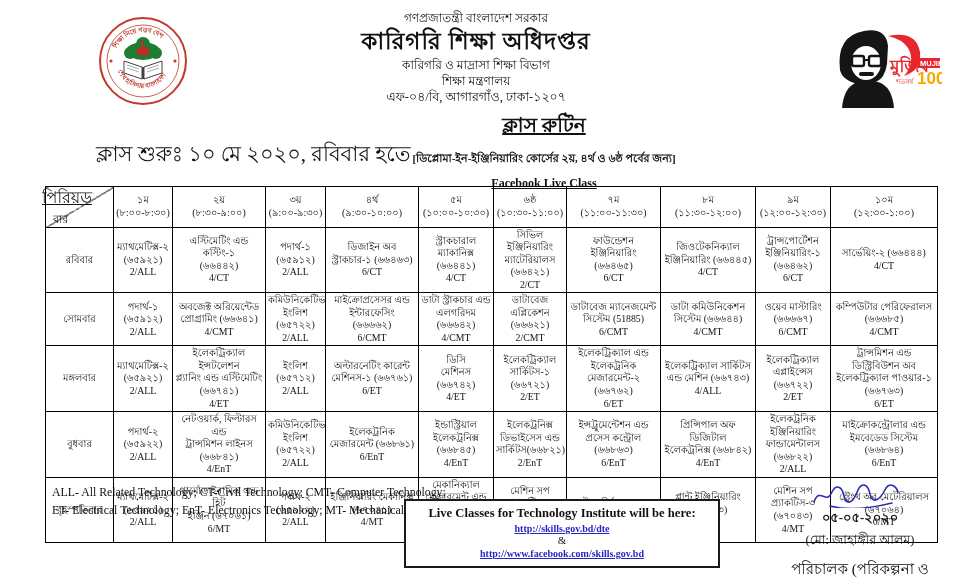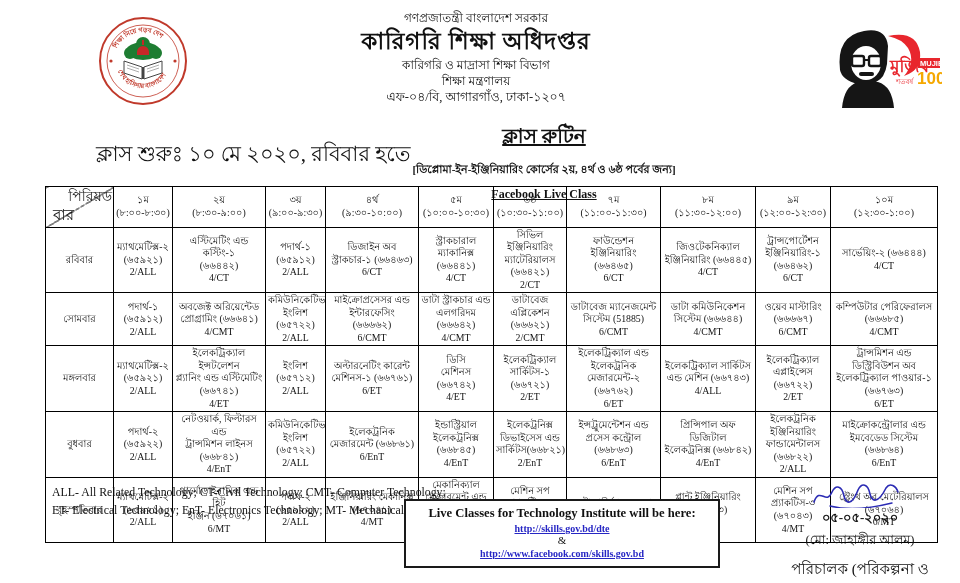--- a/index.html
+++ b/index.html
@@ -11,34 +11,34 @@
   }
   
   .hdr-text { position:absolute; left:0; top:10px; width:952px; text-align:center; }
   .h-small { font-size:12px; line-height:16px; }
   .h-org   { font-size:23px; font-weight:bold; line-height:28px; margin:2px 0 1px; letter-spacing:1px; }
   .h-addr  { font-size:12.5px; line-height:16px; }
   .logo-left  { position:absolute; left:98px;  top:16px; }
   .logo-right { position:absolute; left:830px; top:22px; }
   
   .start-date { position:absolute; left:96px; top:138px; font-size:21px; font-weight:normal; }
-  .routine-block { position:absolute; left:338px; top:110px; width:412px; text-align:center;margin-top:11px; }
+  .routine-block { position:absolute; left:338px; top:110px; width:412px; text-align:center; }
   .routine-title { font-size:20px; font-weight:bold; text-decoration:underline; display:inline-block; }
   .subtitle { font-size:11px; margin-top:7px; font-weight:600; }
   .fb-live  { font-size:12px; font-weight:bold; text-decoration:underline; margin-top:7px; display:inline-block; }
   
   table.routine { position:absolute; left:45px; top:186px; width:892px; border-collapse:collapse; table-layout:fixed; }
   table.routine td { border:1px solid #000; text-align:center; vertical-align:middle;
                      font-size:9.8px; line-height:1.28; padding:1px 2px; white-space:pre-line; }
   td.day  { font-size:11.5px; white-space:normal; }
   td.phdr { font-size:10.5px; }
   td.corner { position:relative; white-space:normal;
     background:linear-gradient(to bottom right, transparent 49.4%, #000 49.4%, #000 50.6%, transparent 50.6%); }
-  .corner-top    { position:absolute; top:1px;  right:1px; font-size:14px; }
-  .corner-bottom { position:absolute; bottom:1px; left:7px; font-size:15px;text-align:center; }
+  .corner-top    { position:absolute; top:1px;  right:21px; font-size:16px;text-decoration:underline; }
+  .corner-bottom { position:absolute; bottom:1px; left:7px; font-size:11px;text-align:center; }
   
   .legend { position:absolute; left:52px; top:484px; font-size:11.8px; line-height:1.5;
             font-family:"Liberation Serif", serif; }
   .live-box { position:absolute; left:404px; top:499px; width:316px; border:2px solid #1a1a1a;
               text-align:center; padding:5px 6px 7px; background:#fff; }
   .live-title { font-size:12.6px; font-weight:bold; }
   .live-link  { font-size:10px; font-weight:bold; color:#2626c4; text-decoration:underline; display:block; margin-top:2px; }
   .amp { font-size:11px; line-height:12px; }
   .sig-block { position:absolute; left:772px; top:482px; width:176px; text-align:center; }
   .sig-date { font-size:13px; font-weight:bold; margin-top:-4px; }

